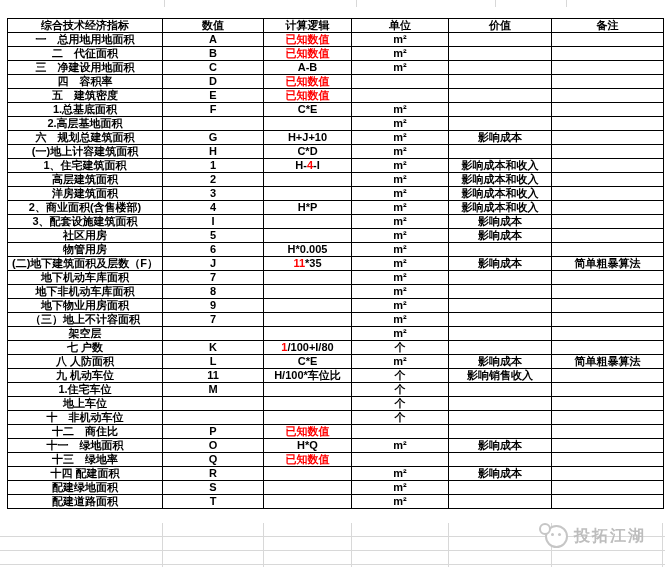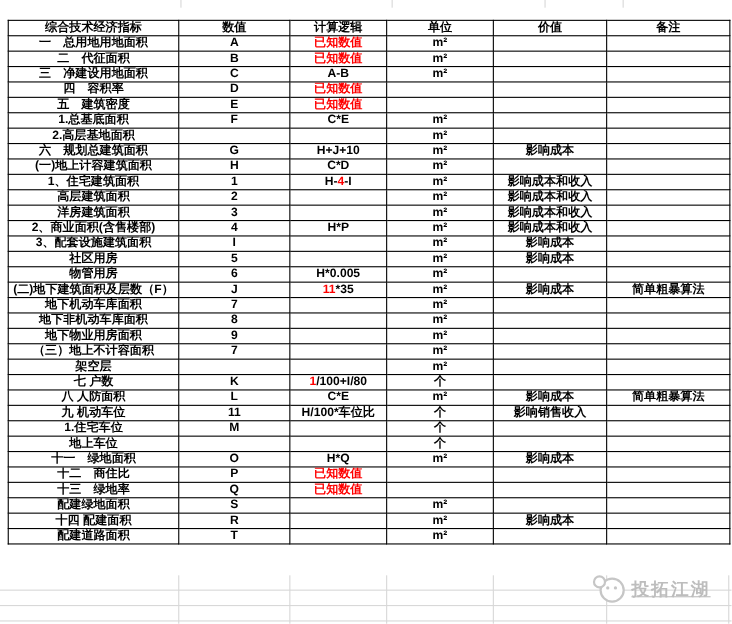--- a/index.html
+++ b/index.html
@@ -43,21 +43,21 @@
   .wm-logo::before{
     content:"";position:absolute;width:8px;height:8px;
     border:2px solid #c6c6c6;border-radius:50%;background:#fff;
     left:-8px;top:-4px;
   }
   .wm-logo::after{
     content:"";position:absolute;width:3px;height:3px;border-radius:50%;
     background:#c6c6c6;left:4px;top:6px;box-shadow:7px 0 0 #c6c6c6;
   }
   .wm-text{
-    color:#bdbdbd;font-size:16px;font-weight:bold;letter-spacing:2px;text-decoration:underline;
+    color:#bdbdbd;font-size:16px;font-weight:bold;letter-spacing:2px;
   }
 </style>
 </head>
 <body>
 
 <div class="canvas">
 
   <div class="faint-v" style="left:164px;top:0;height:7px;"></div>
   <div class="faint-v" style="left:356px;top:0;height:7px;"></div>
   <div class="faint-v" style="left:495px;top:0;height:7px;"></div>
@@ -293,57 +293,65 @@
         </tr>
         <tr>
           <td>地上车位</td>
           <td></td>
           <td></td>
           <td>个</td>
           <td></td>
           <td></td>
         </tr>
         <tr>
+          <td>十　非机动车位</td>
+          <td></td>
+          <td></td>
+          <td>个</td>
+          <td></td>
+          <td></td>
+        </tr>
+        <tr>
+          <td>十二　商住比</td>
+          <td>P</td>
+          <td><span class="red">已知数值</span></td>
+          <td></td>
+          <td></td>
+          <td></td>
+        </tr>
+        <tr>
           <td>十一　绿地面积</td>
           <td>O</td>
           <td><span>H*Q</span></td>
           <td>m²</td>
           <td>影响成本</td>
           <td></td>
         </tr>
         <tr>
-          <td>十二　商住比</td>
-          <td>P</td>
-          <td><span class="red">已知数值</span></td>
-          <td></td>
-          <td></td>
-          <td></td>
-        </tr>
-        <tr>
           <td>十三　绿地率</td>
           <td>Q</td>
           <td><span class="red">已知数值</span></td>
           <td></td>
           <td></td>
           <td></td>
         </tr>
         <tr>
+          <td>十四 配建面积</td>
+          <td>R</td>
+          <td></td>
+          <td>m²</td>
+          <td>影响成本</td>
+          <td></td>
+        </tr>
+        <tr>
           <td>配建绿地面积</td>
           <td>S</td>
           <td></td>
           <td>m²</td>
           <td></td>
-          <td></td>
-        </tr>
-        <tr>
-          <td>十四 配建面积</td>
-          <td>R</td>
-          <td></td>
-          <td>m²</td>
-          <td>影响成本</td>
           <td></td>
         </tr>
         <tr>
           <td>配建道路面积</td>
           <td>T</td>
           <td></td>
           <td>m²</td>
           <td></td>
           <td></td>
         </tr>

